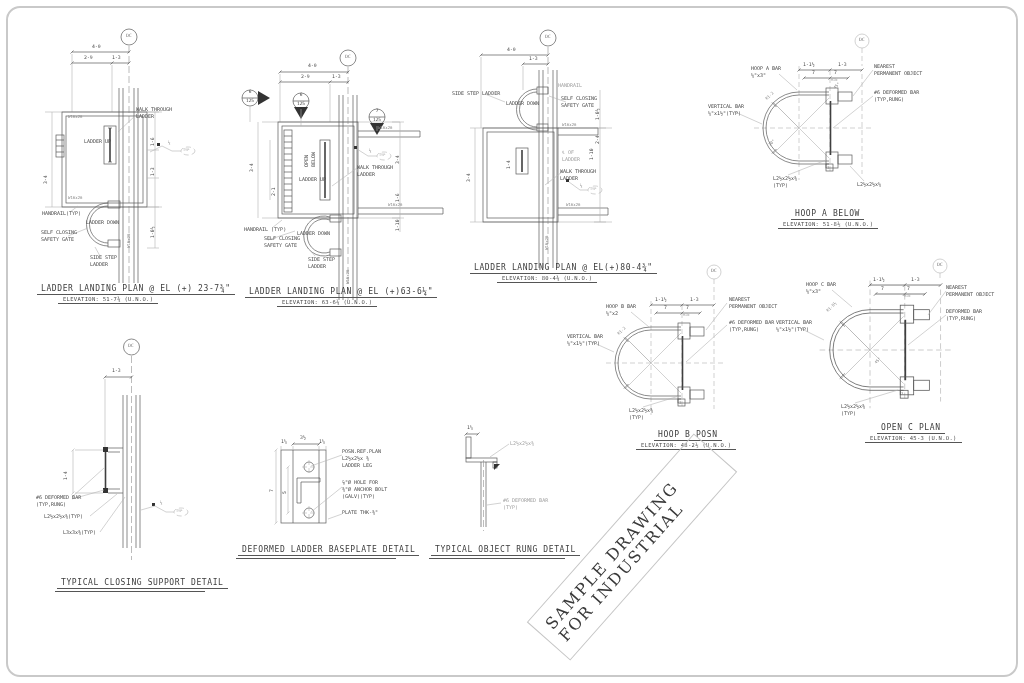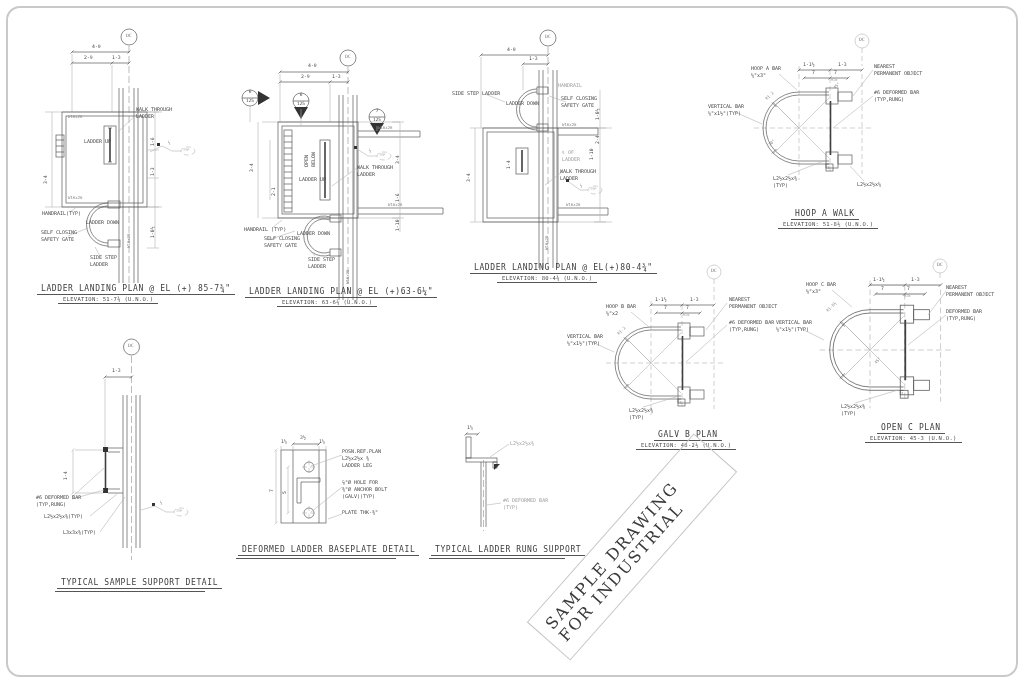--- a/index.html
+++ b/index.html
@@ -214,21 +214,21 @@
   <div class="lbl" style="left:86px;top:219px">LADDER DOWN</div>
   <div class="lbl" style="left:41px;top:229px">SELF CLOSING
 SAFETY GATE</div>
   <div class="lbl" style="left:90px;top:254px">SIDE STEP
 LADDER</div>
   <div class="t4" style="left:168px;top:141px">¼</div>
   <div class="t35" style="left:183px;top:149px">TYP</div>
   <div class="t4" style="left:68px;top:115px">W16x26</div>
   <div class="t4" style="left:68px;top:196px">W16x26</div>
   <div class="t4 r90" style="left:127px;top:248px">W16x26</div>
-  <div class="title" style="left:37px;top:284px">LADDER LANDING PLAN @ EL (+) 85-7¾"</div>
+  <div class="title" style="left:37px;top:284px">LADDER LANDING PLAN @ EL (+) 23-7¾"</div>
   <div class="elev" style="left:58px;top:296px">ELEVATION: 51-7¾ (U.N.O.)</div>
 
   <div class="bub" style="left:340px;top:55px">DC</div>
   <div class="cutn" style="left:245px;top:90px">6</div>
   <div class="cutn" style="left:245px;top:99px">125</div>
   <div class="cutn" style="left:296px;top:93px">6</div>
   <div class="cutn" style="left:296px;top:102px">125</div>
   <div class="cutn" style="left:372px;top:109px">7</div>
   <div class="cutn" style="left:372px;top:118px">125</div>
   <div class="dim" style="left:308px;top:64px">4-0</div>
@@ -297,42 +297,42 @@
 PERMANENT OBJECT</div>
   <div class="lbl" style="left:874px;top:89px">#6 DEFORMED BAR
 (TYP,RUNG)</div>
   <div class="lbl" style="left:773px;top:175px">L2½x2½x¾
 (TYP)</div>
   <div class="lbl" style="left:857px;top:181px">L2½x2½x¼</div>
   <div class="t4 r45" style="left:765px;top:98px">R1-2</div>
   <div class="t4 r45" style="left:833px;top:87px">45°</div>
   <div class="t4 r45" style="left:768px;top:144px">30°</div>
   <div class="t4" style="left:827px;top:165.5px">3</div>
-  <div class="title" style="left:791px;top:209px">HOOP A WALK</div>
+  <div class="title" style="left:791px;top:209px">HOOP A BELOW</div>
   <div class="elev" style="left:778px;top:221px">ELEVATION: 51-8½ (U.N.O.)</div>
 
   <div class="bub" style="left:706px;top:269px">DC</div>
   <div class="dim" style="left:655px;top:298px">1-1½</div>
   <div class="dim" style="left:690px;top:298px">1-3</div>
   <div class="dim" style="left:664px;top:306px">7</div>
   <div class="dim" style="left:686px;top:306px">7</div>
   <div class="t35" style="left:683px;top:314px">MIN</div>
   <div class="lbl" style="left:606px;top:303px">HOOP B BAR
 ¼"x2</div>
   <div class="lbl" style="left:567px;top:333px">VERTICAL BAR
 ¼"x1½"(TYP)</div>
   <div class="lbl" style="left:729px;top:296px">NEAREST
 PERMANENT OBJECT</div>
   <div class="lbl" style="left:729px;top:319px">#6 DEFORMED BAR
 (TYP,RUNG)</div>
   <div class="lbl" style="left:629px;top:407px">L2½x2½x¾
 (TYP)</div>
   <div class="t4 r45" style="left:617px;top:333px">R1-2</div>
   <div class="t4" style="left:679px;top:400.5px">3</div>
-  <div class="title" style="left:654px;top:430px">GALV B PLAN</div>
+  <div class="title" style="left:654px;top:430px">HOOP B POSN</div>
   <div class="elev" style="left:636px;top:442px">ELEVATION: 48-2½ (U.N.O.)</div>
 
   <div class="bub" style="left:932px;top:263px">DC</div>
   <div class="dim" style="left:873px;top:278px">1-1½</div>
   <div class="dim" style="left:911px;top:278px">1-3</div>
   <div class="dim" style="left:881px;top:287px">7</div>
   <div class="dim" style="left:907px;top:287px">7</div>
   <div class="t35" style="left:904px;top:295px">MIN</div>
   <div class="lbl" style="left:806px;top:281px">HOOP C BAR
 ¼"x3"</div>
@@ -352,21 +352,21 @@
 
   <div class="bub" style="left:123px;top:344px">DC</div>
   <div class="dim" style="left:112px;top:369px">1-3</div>
   <div class="dim r90" style="left:64px;top:480px">1-4</div>
   <div class="lbl" style="left:36px;top:494px">#6 DEFORMED BAR
 (TYP,RUNG)</div>
   <div class="lbl" style="left:44px;top:513px">L2½x2½x¾(TYP)</div>
   <div class="lbl" style="left:63px;top:529px">L3x3x¾(TYP)</div>
   <div class="t4" style="left:160px;top:501px">¼</div>
   <div class="t35" style="left:176px;top:510px">TYP</div>
-  <div class="title" style="left:57px;top:578px">TYPICAL SAMPLE SUPPORT DETAIL</div>
+  <div class="title" style="left:57px;top:578px">TYPICAL CLOSING SUPPORT DETAIL</div>
   <div class="rule" style="left:55px;top:591px;width:150px"></div>
 
   <div class="dim" style="left:300px;top:436px">3½</div>
   <div class="dim" style="left:281px;top:440px">1¼</div>
   <div class="dim" style="left:319px;top:440px">1¼</div>
   <div class="dim r90" style="left:270px;top:492px">7</div>
   <div class="dim r90" style="left:283px;top:494px">5</div>
   <div class="lbl" style="left:342px;top:448px">POSN.REF.PLAN
 L2½x2½x ¾
 LADDER LEG</div>
@@ -374,20 +374,20 @@
 ¾"Ø ANCHOR BOLT
 (GALV)(TYP)</div>
   <div class="lbl" style="left:342px;top:509px">PLATE THK-¾"</div>
   <div class="title" style="left:238px;top:545px">DEFORMED LADDER BASEPLATE DETAIL</div>
   <div class="rule" style="left:236px;top:558px;width:160px"></div>
 
   <div class="dim" style="left:467px;top:426px">1¼</div>
   <div class="lbl gray" style="left:510px;top:440px">L2½x2½x¾</div>
   <div class="lbl gray" style="left:503px;top:497px">#6 DEFORMED BAR
 (TYP)</div>
-  <div class="title" style="left:431px;top:545px">TYPICAL LADDER RUNG SUPPORT</div>
+  <div class="title" style="left:431px;top:545px">TYPICAL OBJECT RUNG DETAIL</div>
   <div class="rule" style="left:429px;top:558px;width:136px"></div>
 
   <div class="wm">
     <div>SAMPLE DRAWING</div>
     <div>FOR INDUSTRIAL</div>
   </div>
 </div>
 
 </body></html>

